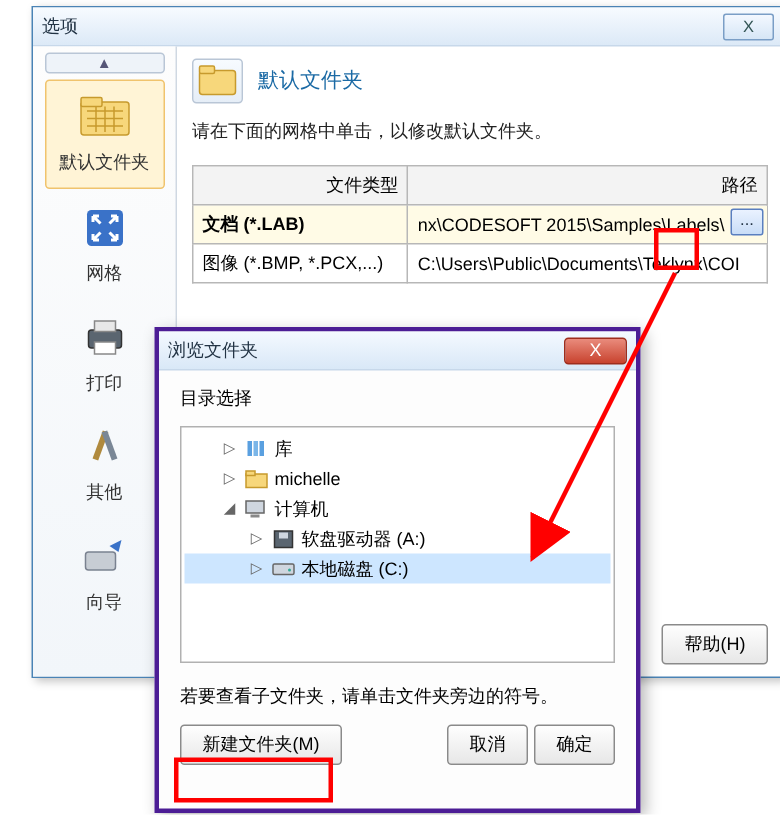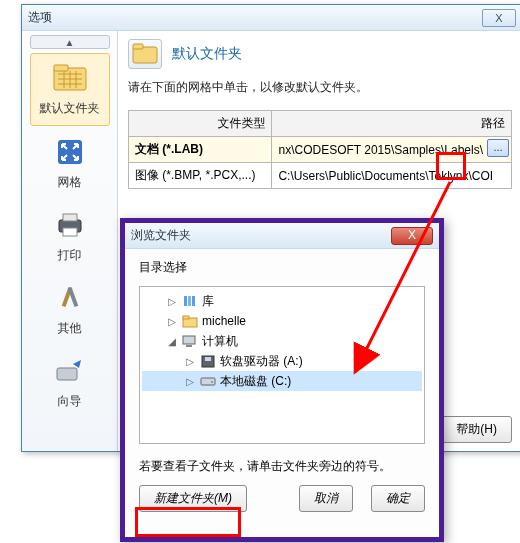--- a/index.html
+++ b/index.html
@@ -32,34 +32,34 @@
   tr.selrow td { background: #fffbe6; margin-top: 24px; }
   tr.selrow td.first { font-weight: 700; }
   .browse-cell { position: relative; padding-right: 28px !important; white-space:nowrap; overflow:hidden;}
   .browse-btn { position: absolute; right: 2px; top: 2px; width: 22px; height: 18px; border: 1px solid #5a7fc0; background: linear-gradient(#eaf2ff,#c9ddf7); border-radius: 2px; color: #234; font-size: 11px; line-height: 15px; text-align: center; cursor:pointer; }
 
   .red-box-browse { position: absolute; border: 3px solid #f00; pointer-events: none; }
 
   .help-btn { position: absolute; right: 10px; bottom: 8px; background: linear-gradient(#fefefe,#e7e7e7); border: 1px solid #9a9a9a; border-radius: 3px; padding: 3px 12px; font-size: 12px; }
 
   
-  .dlg { position: absolute; left: 120px; top: 218px; width: 324px; height: 324px; background: #fdfdfd; border: 5px solid #4c1d95; box-shadow: 3px 3px 10px rgba(0,0,0,.3); }
+  .dlg { position: absolute; left: 103px; top: 218px; width: 324px; height: 324px; background: #fdfdfd; border: 3px solid #4c1d95; box-shadow: 3px 3px 10px rgba(0,0,0,.3); }
   .dlg-title { height: 26px; background: linear-gradient(#f4f9ff,#d9e8f7); border-bottom: 1px solid #c7d8ea; display:flex; align-items:center; padding:0 6px; }
   .dlg-title .ttl { font-size: 12px; color: #234; }
   .dlg-close { margin-left:auto; width: 42px; height: 18px; background: linear-gradient(#e98b7c,#c8432f); border: 1px solid #9e2d1d; border-radius: 3px; color:#fff; text-align:center; line-height:15px; font-size:12px; cursor:pointer;}
   .dlg-body { padding: 10px 14px 19px; position:relative; height: calc(100% - 26px);}
   .dlg-sub { margin-bottom: 10px; font-size: 12px; }
   .tree { border: 1px solid #b1b1b1; height: 158px; overflow: auto; padding: 4px 2px; background:#fff;}
   .tree-row { display:flex; align-items:center; height: 20px; padding-left: 6px; gap: 4px; white-space:nowrap;}
   .tree-row .exp { width: 12px; color:#666; font-size:10px; text-align:center;}
   .tree-row .ic { width: 16px; height: 16px; display:flex; align-items:center; justify-content:center;}
   .tree-row.sel { background: #cde6ff; }
   .ind1 { padding-left: 24px; } .ind2 { padding-left: 42px; }
   .hint { margin: 14px 0 10px; font-size: 12px; }
-  .dlg-btns { display:flex; gap: 18px; align-items:flex-start;font-style:italic;}
+  .dlg-btns { display:flex; gap: 4px; align-items:flex-start;}
   .btn { background: linear-gradient(#fefefe,#e7e7e7); border: 1px solid #8a8a8a; border-radius: 3px; padding: 4px 14px; font-size: 12px; cursor:pointer;}
   .red-box-new { position:absolute; border:3px solid #f00; pointer-events:none; }
 
   
   .arrow-svg { position:absolute; left:0; top:0; pointer-events:none; }
 
   
   svg { display:block; }
 </style>
 </head>

